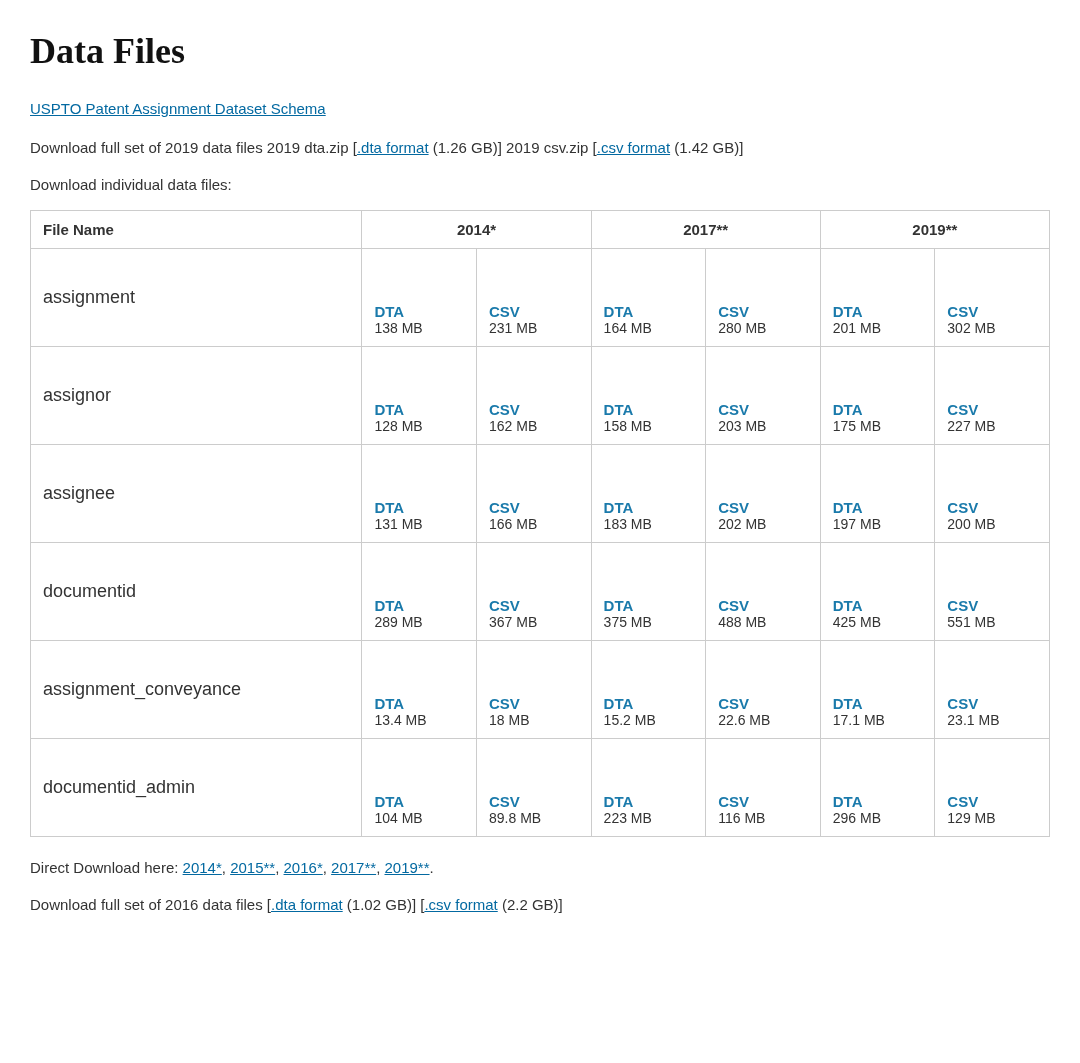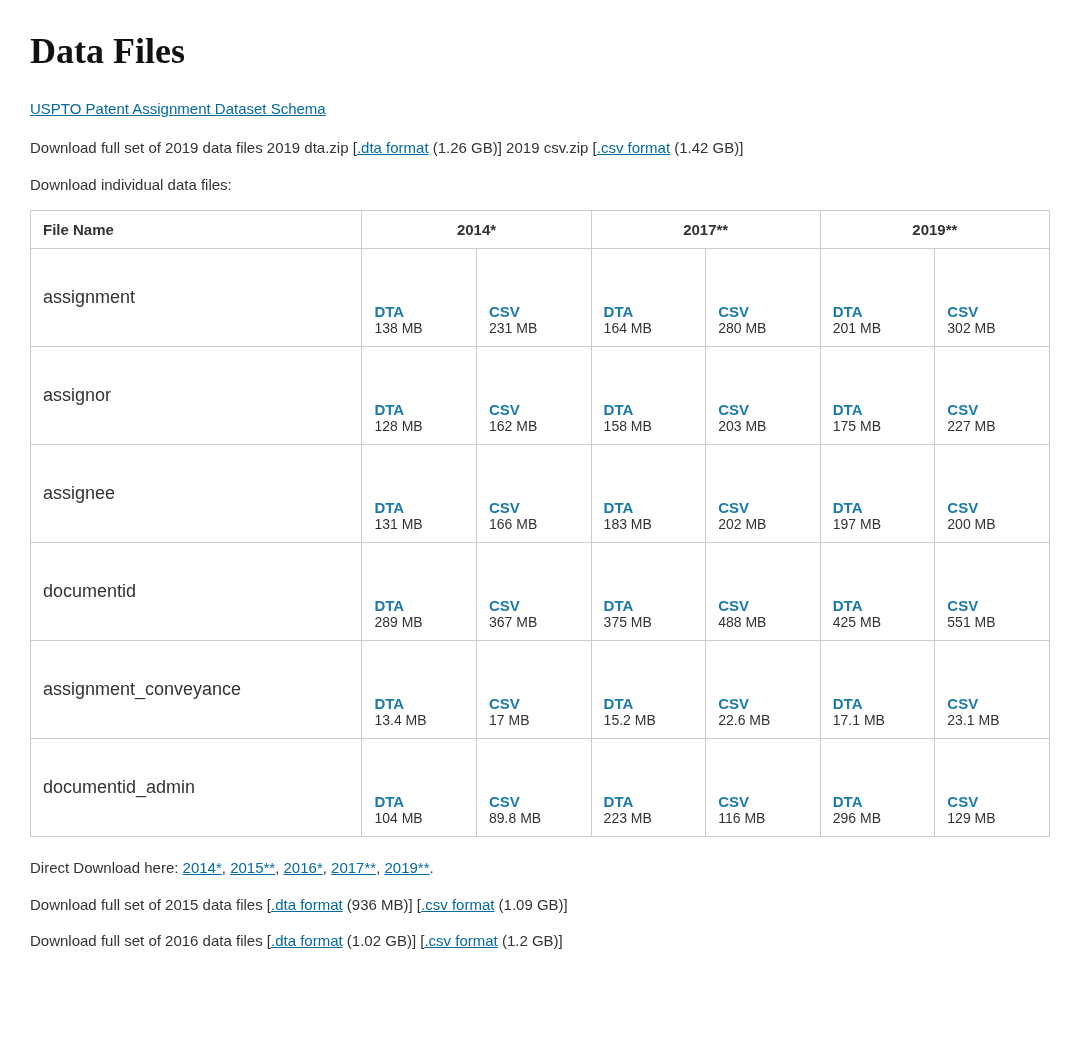--- a/index.html
+++ b/index.html
@@ -216,21 +216,21 @@
         </td>
       </tr>
       <tr>
         <td>assignment_conveyance</td>
         <td>
           <a class="file-link" href="#">DTA</a>
           <span class="file-size">13.4 MB</span>
         </td>
         <td>
           <a class="file-link" href="#">CSV</a>
-          <span class="file-size">17 MB</span>
+          <span class="file-size">18 MB</span>
         </td>
         <td>
           <a class="file-link" href="#">DTA</a>
           <span class="file-size">15.2 MB</span>
         </td>
         <td>
           <a class="file-link" href="#">CSV</a>
           <span class="file-size">22.6 MB</span>
         </td>
         <td>
@@ -272,18 +272,17 @@
     </tbody>
 </table>
 
 
 <p class="desc-line">
   <span>Direct Download here: </span><a class="link" href="#">2014*</a>, <a class="link" href="#">2015**</a>, <a class="link" href="#">2016*</a>, <a class="link" href="#">2017**</a>, <a class="link" href="#">2019**</a>.
 </p>
 
 
 <div id="bulk-downloads">
-    <p class="desc-line"><span>Download full set of 2015 data files [</span><a class="link" href="#">.dta format</a><span> (936 MB)] [</span><a class="link" href="#">.csv format</a><span> (1.09 GB)]</span></p>
-    <p class="desc-line"><span>Download full set of 2016 data files [</span><a class="link" href="#">.dta format</a><span> (1.02 GB)] [</span><a class="link" href="#">.csv format</a><span> (1.2 GB)]</span></p>
+    <p class="desc-line"><span>Download full set of 2016 data files [</span><a class="link" href="#">.dta format</a><span> (1.02 GB)] [</span><a class="link" href="#">.csv format</a><span> (2.2 GB)]</span></p>
   </div>
 
 
 
 
 </body></html>

